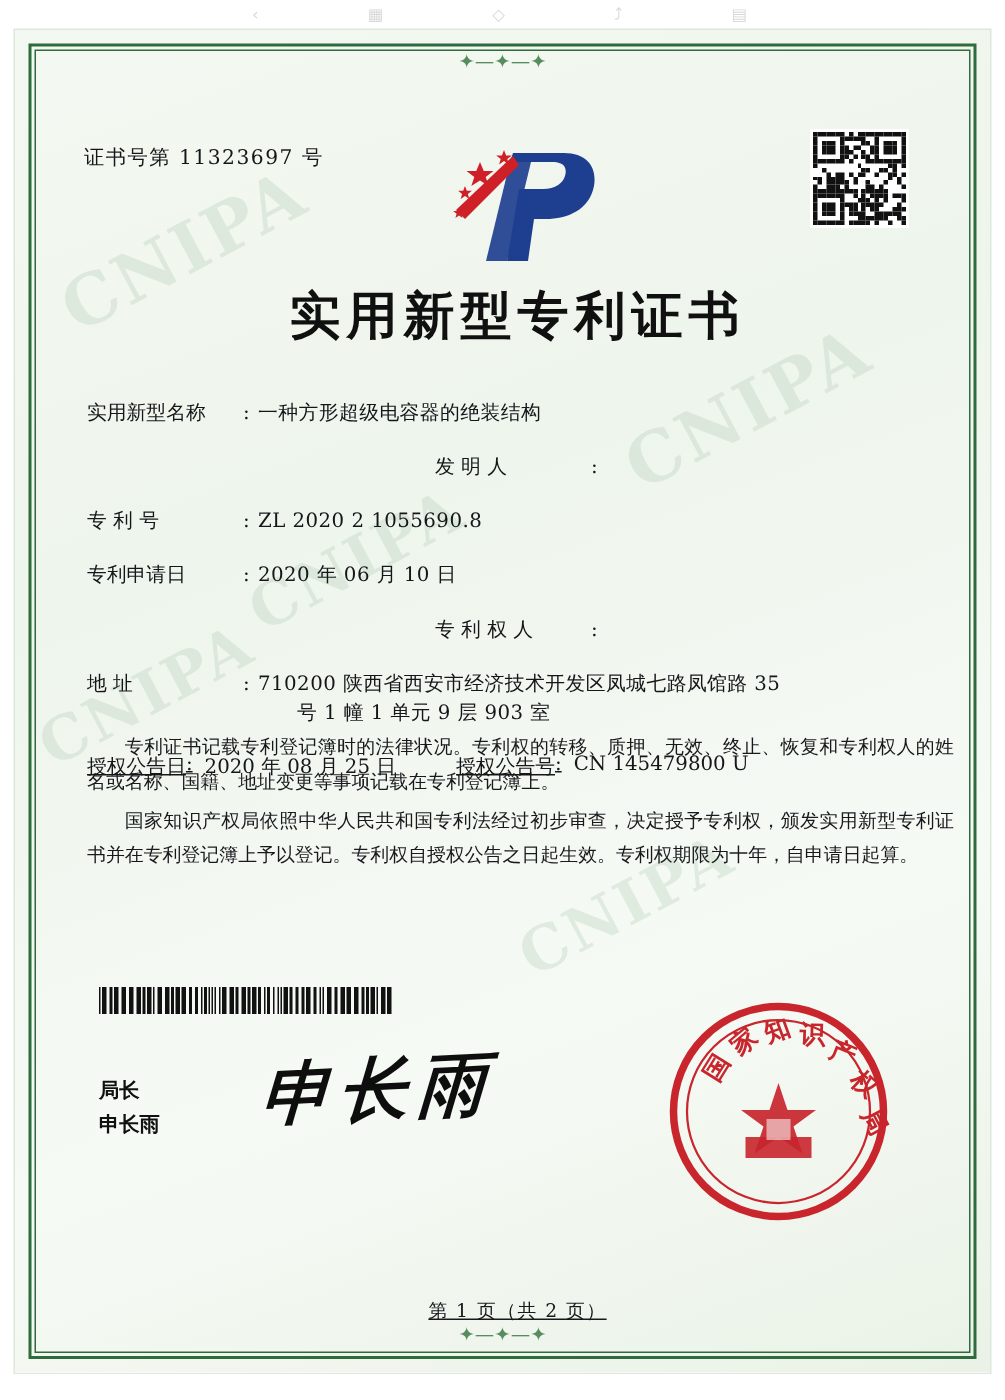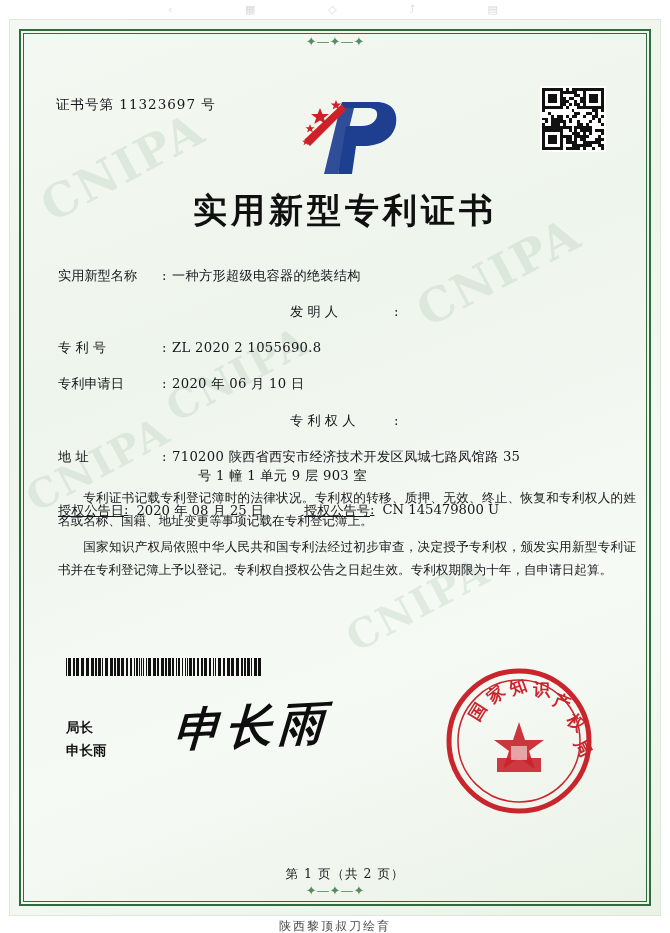--- a/index.html
+++ b/index.html
@@ -292,20 +292,21 @@
 
   .page-footer {
     position: absolute;
     left: 0;
     top: 800px;
     width: 602px;
     text-align: center;
     font-size: 12.5px;
     color: #17181c;
     letter-spacing: 1px;
+    text-decoration: underline;
   }
 
   .below-sheet {
     position: absolute;
     left: 0;
     top: 918px;
     width: 670px;
     text-align: center;
     font-size: 12px;
     color: #4a4a4a;
@@ -1009,15 +1010,14 @@
           </g>
         </svg>
       </div>
 
 
       <div class="page-footer">第 1 页（共 2 页）</div>
 
     </div>
   </div>
 
-  <div class="below-sheet">陕西黎顶叔刀绘育</div>
 
 </div>
 
 </body></html>

